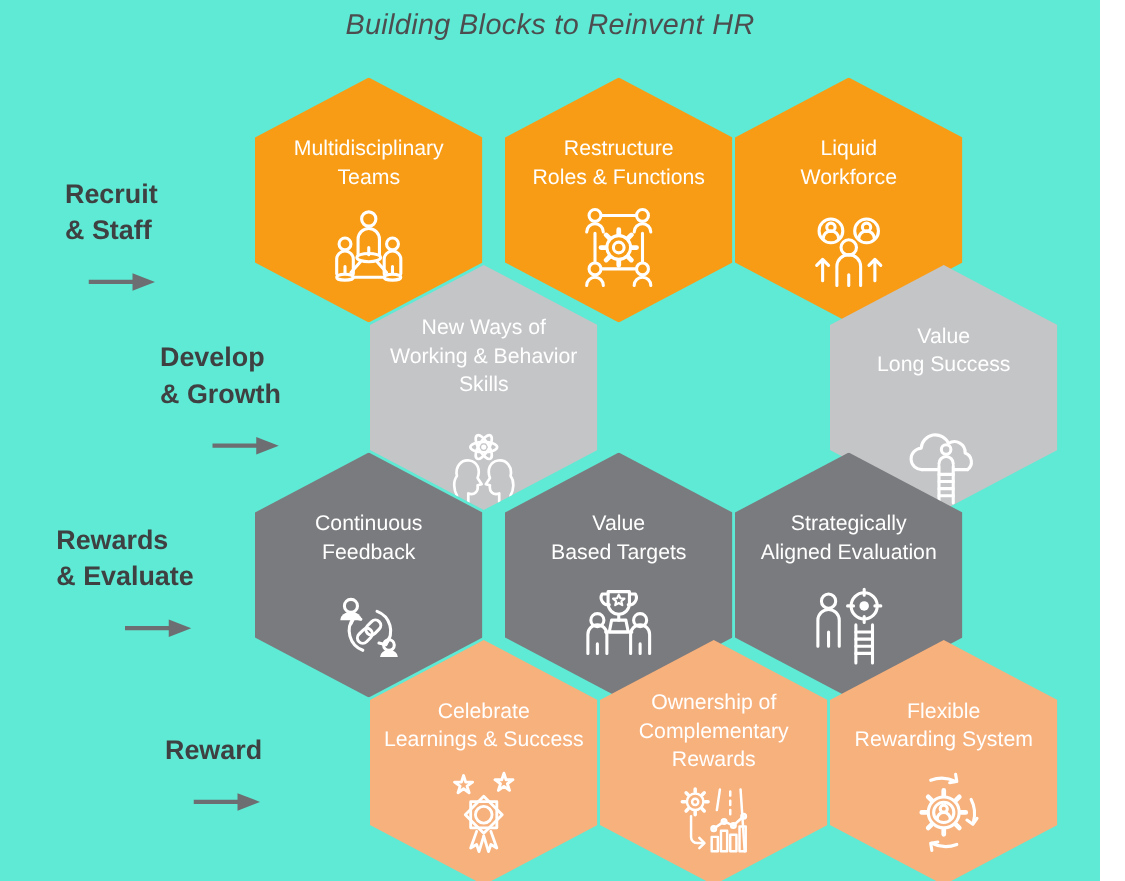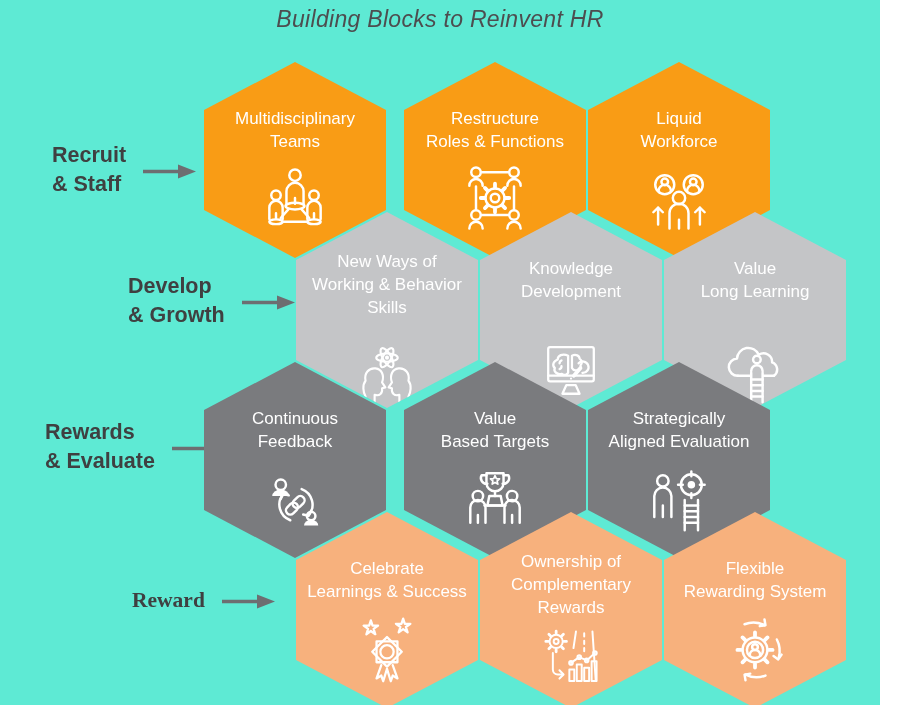--- a/index.html
+++ b/index.html
@@ -26,29 +26,29 @@
   .hex.three .hex-lines{margin-top:38px;}
   .hl{display:block;}
   .hex-icon{width:76px;height:76px;margin-top:7px;flex:0 0 auto;}
   .hex.three .hex-icon{width:66px;height:66px;margin-top:1px;}
   
   .r1{top:62px;}  .r2{top:212px;justify-content:space-between;} .r3{top:362px;} .r4{top:512px;}
   .ca{left:204px;} .cb{left:404px;} .cc{left:588px;}
   .cd{left:296px;} .ce{left:480px;} .cf{left:664px;}
   
   .row-label{
-    position:absolute;display:flex;align-items:center;gap:16px;
-    color:#3F4041;font-size:21.5px;font-weight:bold;line-height:29px;
+    position:absolute;display:flex;align-items:flex-end;gap:16px;
+    color:#3F4041;font-size:21.5px;font-weight:bold;line-height:29px;flex-direction:column;
   }
   .row-label .lbl span{display:block;}
   .arrow-svg{width:56px;height:17px;flex:0 0 auto;margin-top:2px;}
   .pos-recruit{left:52px;top:141px;}
   .pos-develop{left:128px;top:272px;}
   .pos-monitor{left:45px;top:418px;}
-  .pos-reward{left:132px;top:586px;font-family:Liberation Serif, serif;}
+  .pos-reward{left:132px;top:586px;}
 </style>
 </head>
 <body>
 
 <div class="canvas">
 
   <h1 class="title">Building Blocks to Reinvent HR</h1>
 
   <div class="row-label pos-recruit">
     <div class="lbl">
@@ -170,42 +170,25 @@
       <ellipse cx="40" cy="19" rx="13" ry="5" transform="rotate(-60 40 19)"></ellipse>
       <g transform="translate(-2,0)">
         <path d="M16,74 V66 C13,61 12,52 16,47 C14,38 20,31 28,32 C36,33 39,41 36,49 L40,55 L36,56 C37,62 33,66 27,64 L27,74"></path>
       </g>
       <g transform="translate(82,0) scale(-1,1)">
         <path d="M16,74 V66 C13,61 12,52 16,47 C14,38 20,31 28,32 C36,33 39,41 36,49 L40,55 L36,56 C37,62 33,66 27,64 L27,74"></path>
       </g>
     </svg>
   </div>
 
-  <div class="hex row2 r2 ce">
-    <div class="hex-lines">
-      <span class="hl">Knowledge</span>
-      <span class="hl">Development</span>
-    </div>
-    <svg class="hex-icon" viewBox="0 0 80 80" stroke="#FFFFFF" fill="none" stroke-width="2.4" stroke-linecap="round" stroke-linejoin="round">
-      <rect x="16" y="16" width="48" height="36" rx="2"></rect>
-      <path d="M16,46 H64"></path>
-      <circle cx="40" cy="49" r="1.2" fill="#FFFFFF" stroke="none"></circle>
-      <path d="M35,56 L45,56 L49,65 L31,65 Z"></path>
-      <path d="M37,43 V25 C31,22 26,25 26,29 C21,31 20,35 23,38 C21,42 26,45 30,44 C33,46 36,45 37,43 Z"></path>
-      <path d="M30,30 a3,3 0 0 0 -2,3 M30,36 a3,3 0 0 1 -2,3"></path>
-      <path d="M41,25 C45,23 49,25 49,28 C52,30 52,33 50,35 C51,38 49,40 47,40 C44,41 42,40 41,38 Z"></path>
-      <path d="M43,46 L50,38" stroke-width="4"></path>
-      <path d="M48,33 a6,6 0 1 1 4,10"></path>
-    </svg>
-  </div>
 
   <div class="hex row2 r2 cf">
     <div class="hex-lines">
       <span class="hl">Value</span>
-      <span class="hl">Long Learning</span>
+      <span class="hl">Long Success</span>
     </div>
     <svg class="hex-icon" viewBox="0 0 80 80" stroke="#FFFFFF" fill="none" stroke-width="2.6" stroke-linecap="round" stroke-linejoin="round">
       <path d="M22,46 a9,9 0 0 1 -1,-18 a12,12 0 0 1 23,-4 a9,9 0 0 1 14,8 a8,8 0 0 1 2,14"></path>
       <path d="M22,46 H35 M49,46 H60"></path>
       <circle cx="42" cy="29" r="4"></circle>
       <path d="M36,41 a6,6 0 0 1 12,0"></path>
       <path d="M36,43 V74 M48,43 V74"></path>
       <path d="M36,50 H48 M36,56 H48 M36,62 H48 M36,68 H48"></path>
     </svg>
   </div>

